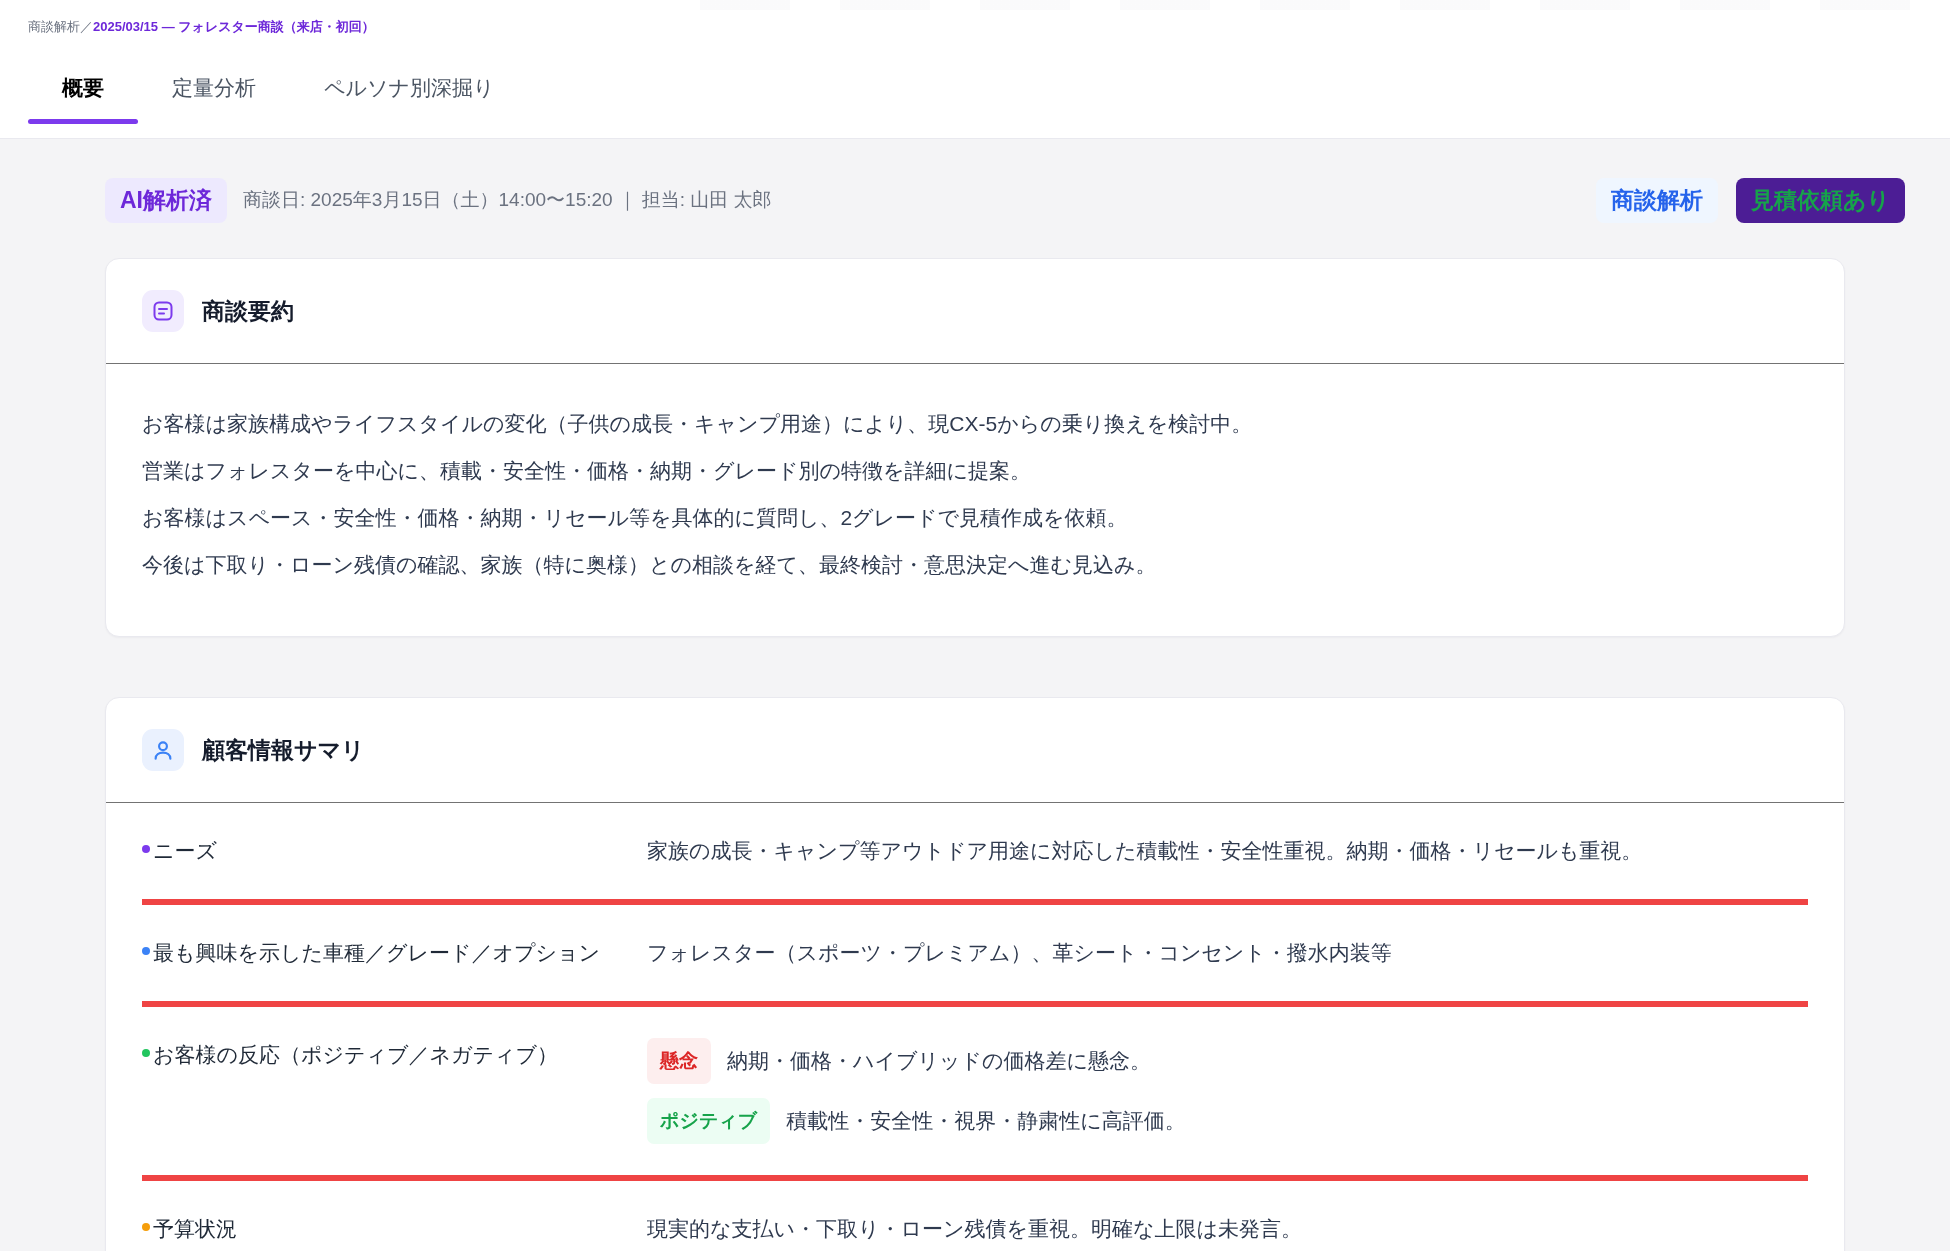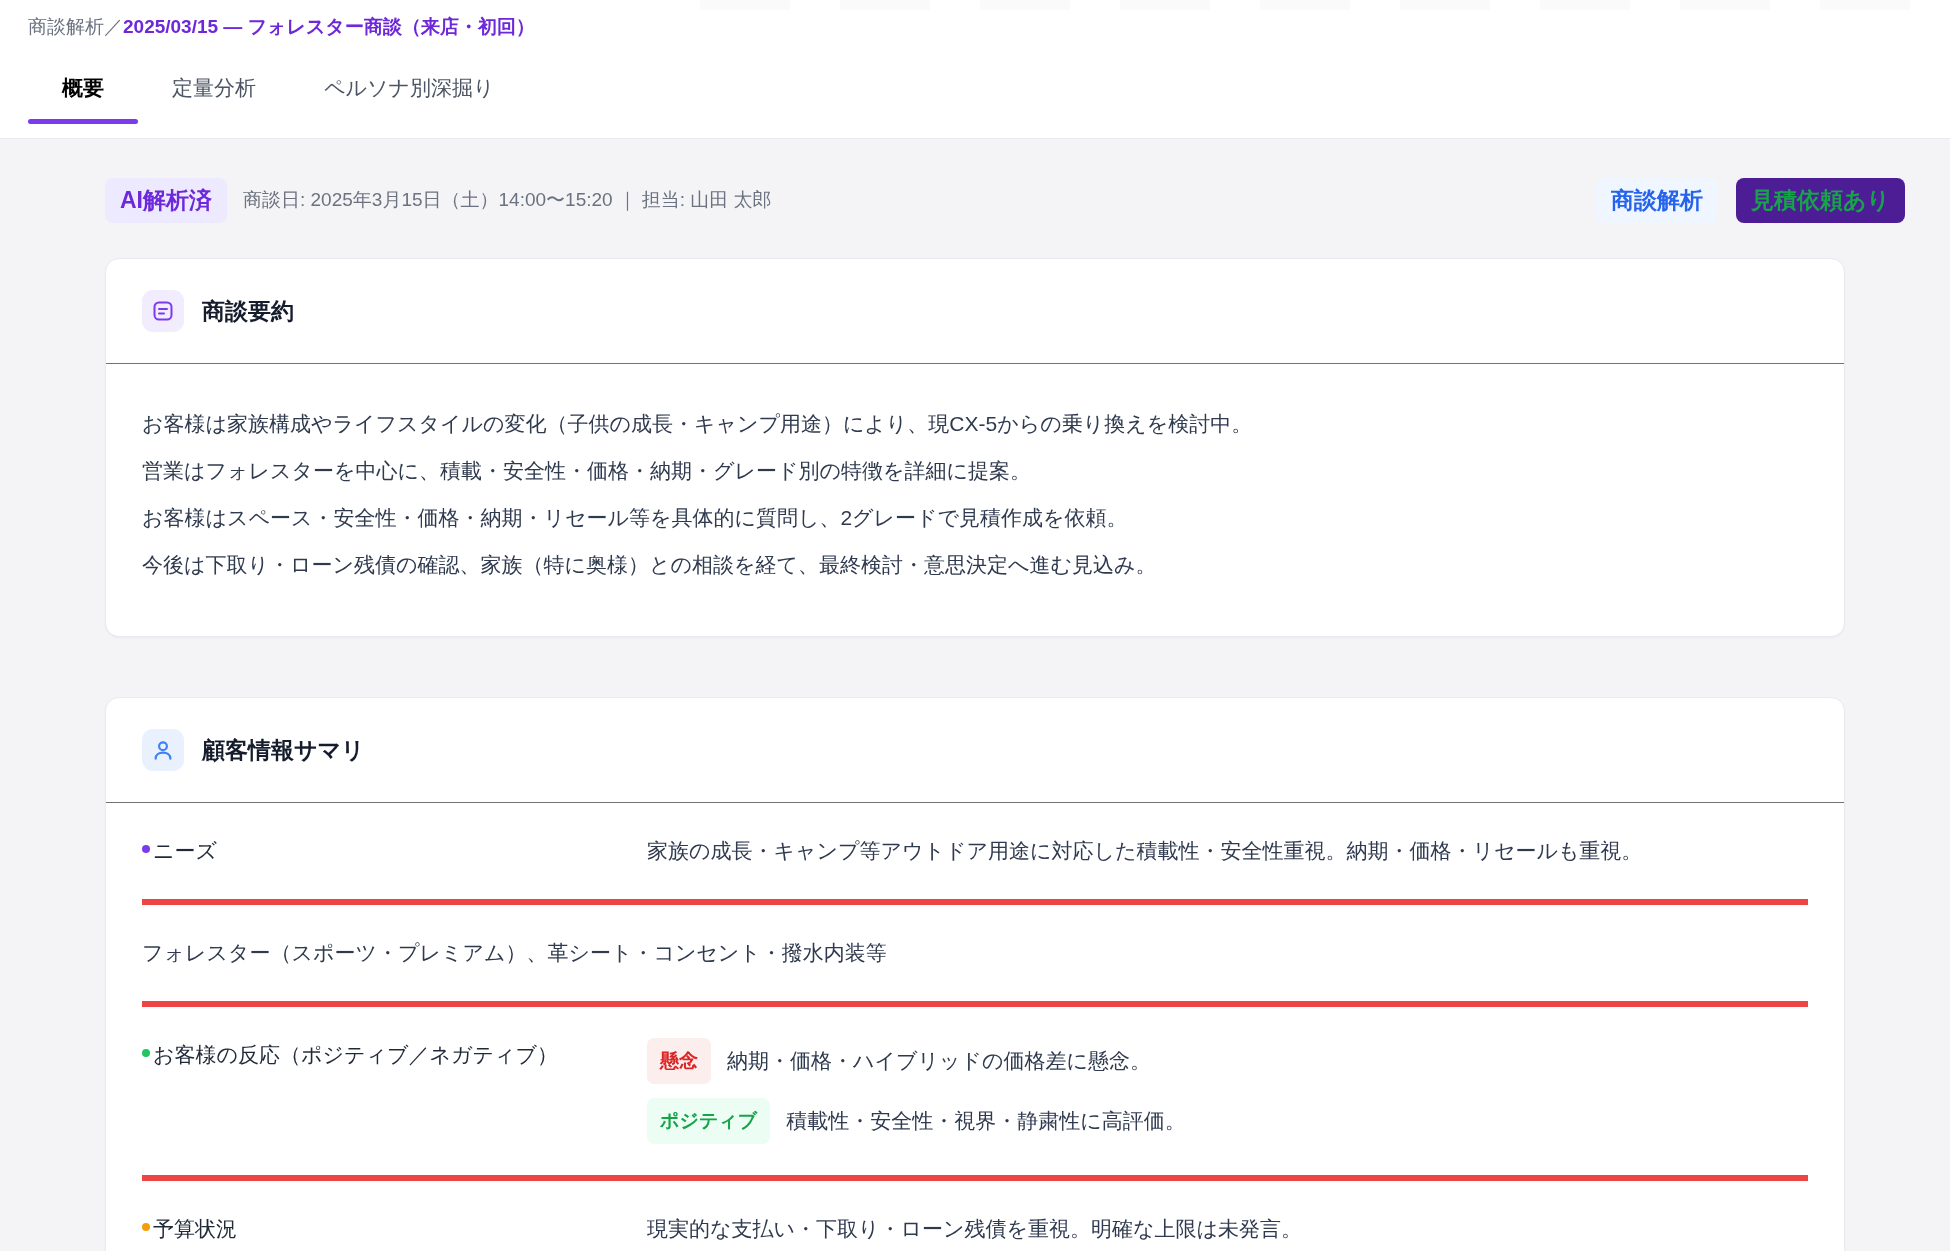--- a/index.html
+++ b/index.html
@@ -11,21 +11,21 @@
   }
 
   
   .topbar {
     background: #ffffff;
     border-bottom: 1px solid #e9e9ef;
     padding: 14px 0 0 28px;
     height: 139px;
     position: relative;
   }
-  .crumb-row { font-size: 19px; line-height: 26px; white-space: nowrap; }
+  .crumb-row { font-size: 13px; line-height: 26px; white-space: nowrap; }
   .crumb-section { color: #6b7280; cursor: pointer; }
   .crumb-title { color: #6d28d9; font-weight: 700; }
 
   .tabs { display: flex; align-items: flex-end; margin-top: 22px; height: 62px; }
   .tab {
     font-size: 21px; color: #4b5563; padding: 14px 34px 22px 34px;
     cursor: pointer; position: relative; white-space: nowrap;
   }
   .tab.active { color: #000000; font-weight: 700; }
   .tab.active::after {
@@ -166,20 +166,24 @@
 
       <div class="row">
         <div class="row-label">
           <span class="bullet purple"></span>
           <span>ニーズ</span>
         </div>
         <div class="row-value">家族の成長・キャンプ等アウトドア用途に対応した積載性・安全性重視。納期・価格・リセールも重視。</div>
       </div>
 
       <div class="row">
+        <div class="row-label">
+          <span class="bullet blue"></span>
+          <span>最も興味を示した車種／グレード／オプション</span>
+        </div>
         <div class="row-value">フォレスター（スポーツ・プレミアム）、革シート・コンセント・撥水内装等</div>
       </div>
 
       <div class="row">
         <div class="row-label">
           <span class="bullet green"></span>
           <span>お客様の反応（ポジティブ／ネガティブ）</span>
         </div>
         <div class="row-value">
           <div class="reaction-line">

